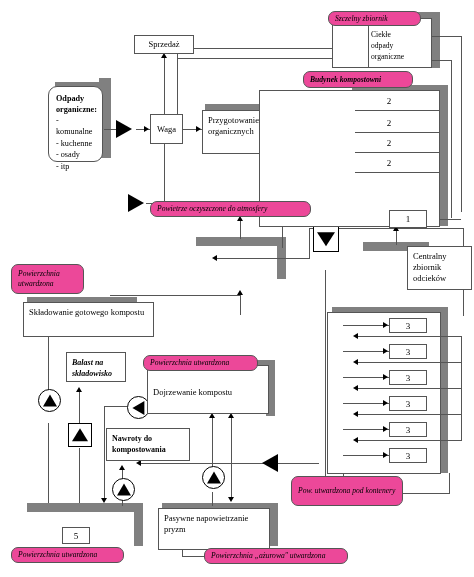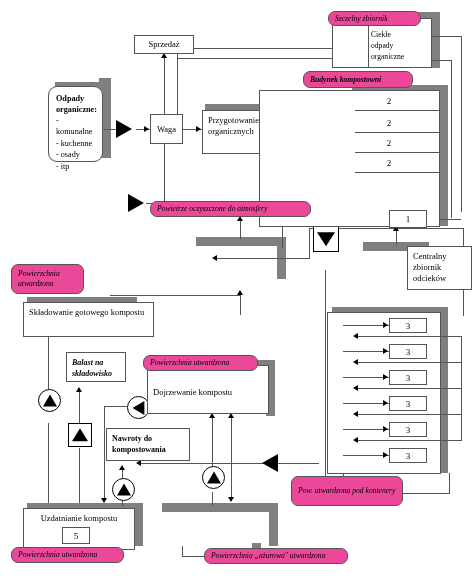--- a/index.html
+++ b/index.html
@@ -292,26 +292,25 @@
     <span style="display:block;margin-top:17px;">Dojrzewanie kompostu</span>
   </div>
 
   <div class="proc" style="left:66px;top:352px;width:60px;height:30px;font-weight:bold;font-style:italic;font-size:8px;">Balast na
 składowisko</div>
   <div class="lbl left" style="left:143px;top:355px;width:115px;height:16px;">Powierzchnia utwardzona</div>
 
   <div class="proc" style="left:106px;top:428px;width:84px;height:33px;font-weight:bold;font-size:8px;">Nawroty do
 kompostowania</div>
 
-  <div class="proc" style="left:23px;top:508px;width:112px;height:42px;text-align:center;">
-    <span>Uzdatnianie kompostu</span>
-  </div>
   <div class="num" style="left:62px;top:527px;width:28px;height:17px;">5</div>
   <div class="lbl left" style="left:11px;top:547px;width:113px;height:16px;">Powierzchnia utwardzona</div>
 
+  <div class="proc" style="left:158px;top:508px;width:112px;height:42px;">Pasywne napowietrzanie
+pryzm</div>
   <div class="lbl left" style="left:204px;top:548px;width:144px;height:16px;">Powierzchnia „ażurowa" utwardzona</div>
 
   <div class="frame" style="left:327px;top:312px;width:114px;height:162px;"></div>
 
   <div class="num" style="left:389px;top:318px;width:38px;height:15px;">3</div>
   <div class="ln lnh" style="left:343px;top:325px;width:46px;"></div>
   <div class="ar ar-r" style="left:383px;top:322px;"></div>
   <div class="ln lnh" style="left:356px;top:336px;width:106px;"></div>
   <div class="ar ar-l" style="left:353px;top:333px;"></div>
 

